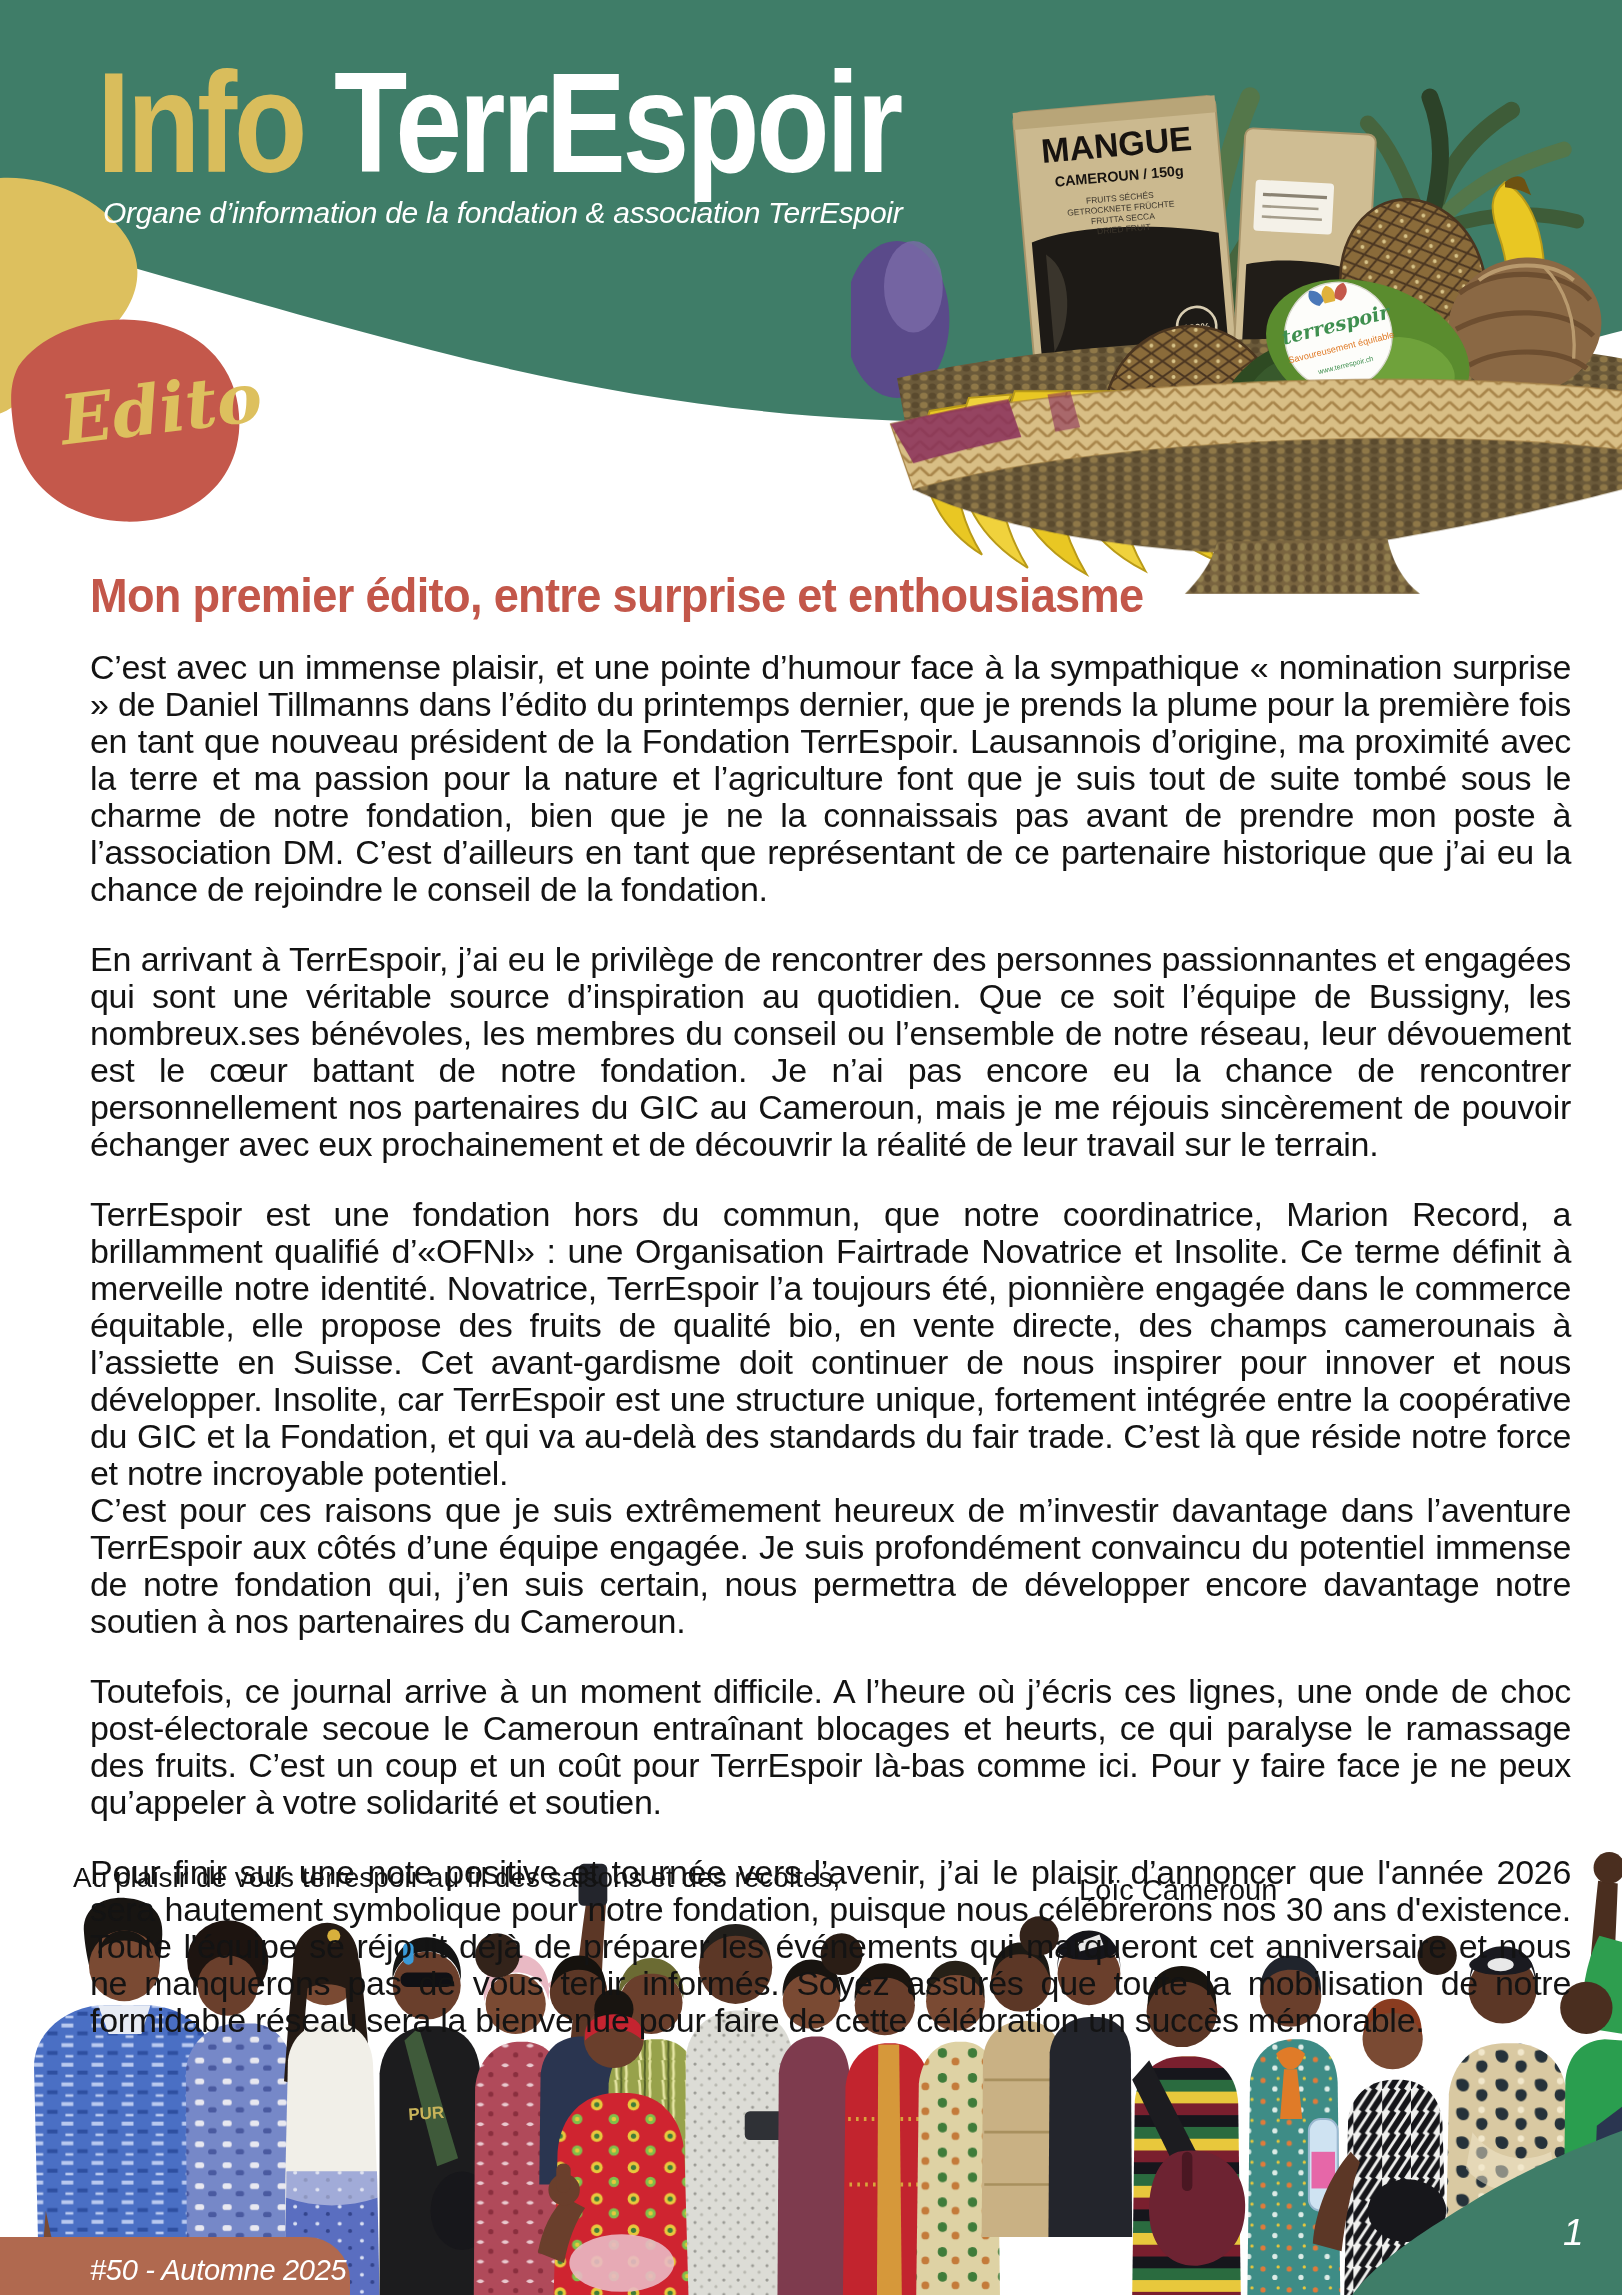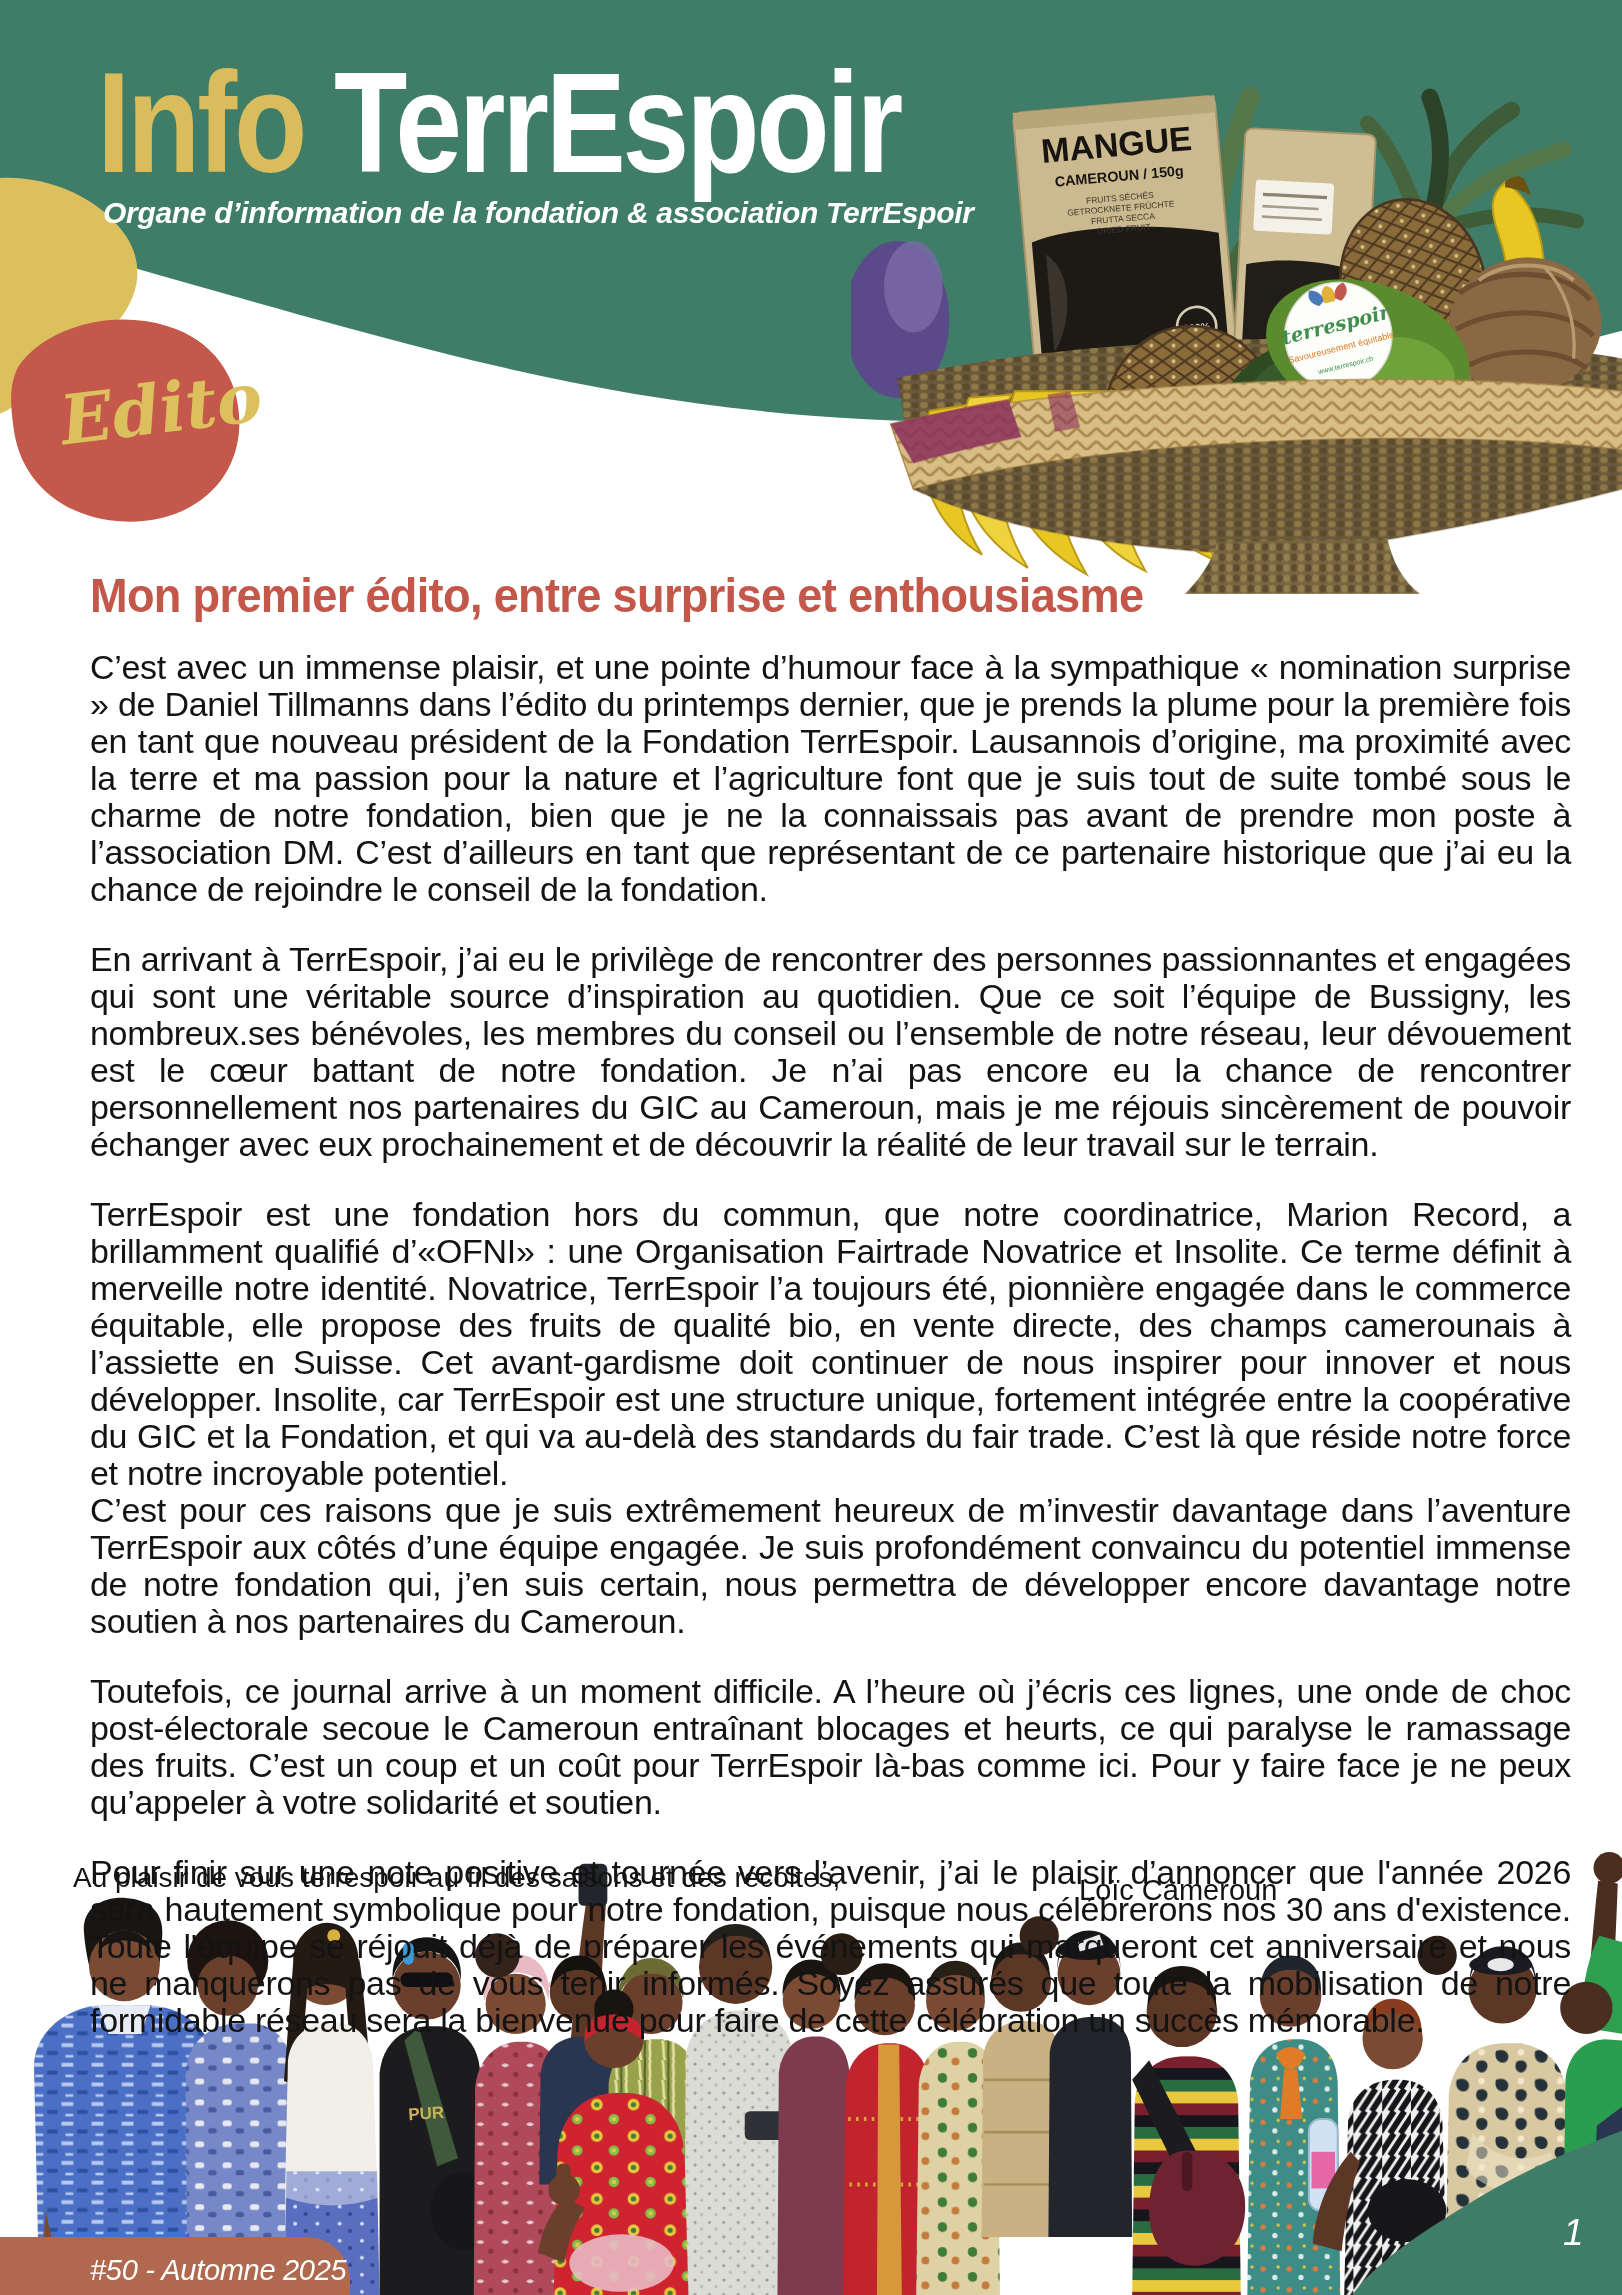--- a/index.html
+++ b/index.html
@@ -7,21 +7,21 @@
         font-family:"Liberation Sans", sans-serif;}
   
   #header-svg{position:absolute;left:0;top:0;z-index:1;}
   #basket-svg{position:absolute;left:851px;top:71px;z-index:2;}
   .masthead-title{position:absolute;left:97px;top:51px;z-index:3;
      font-size:143px;font-weight:bold;letter-spacing:-3.9px;line-height:1;
      transform:scaleX(.84);transform-origin:left top;white-space:nowrap;}
   .masthead-title .accent{color:#d9bd5c;}
   .masthead-title .rest{color:#ffffff;}
   .masthead-subtitle{position:absolute;left:103px;top:196px;z-index:3;color:#ffffff;
-     font-size:30px;font-weight:bold;font-style:italic;letter-spacing:-0.3px;white-space:nowrap;}
+     font-size:30px;font-weight:normal;font-style:italic;letter-spacing:-0.3px;white-space:nowrap;}
   .edito-label{position:absolute;left:56px;top:381px;z-index:3;color:#ddc05e;
      font-family:"DejaVu Serif", serif;font-style:italic;font-weight:bold;font-size:68px;
      transform:rotate(-7deg);transform-origin:left top;}
   
   .article{position:absolute;left:90px;top:568px;width:1481px;z-index:3;color:#131313;}
   .article h1{margin:0 0 26px 0;font-size:48px;font-weight:bold;color:#c3574a;
      letter-spacing:-0.7px;transform:scaleX(.94);transform-origin:left top;white-space:nowrap;}
   .article p{margin:0 0 33px 0;font-size:34px;line-height:37px;text-align:justify;
      letter-spacing:-0.3px;}
   .article p.tight{margin-top:-33px;}

